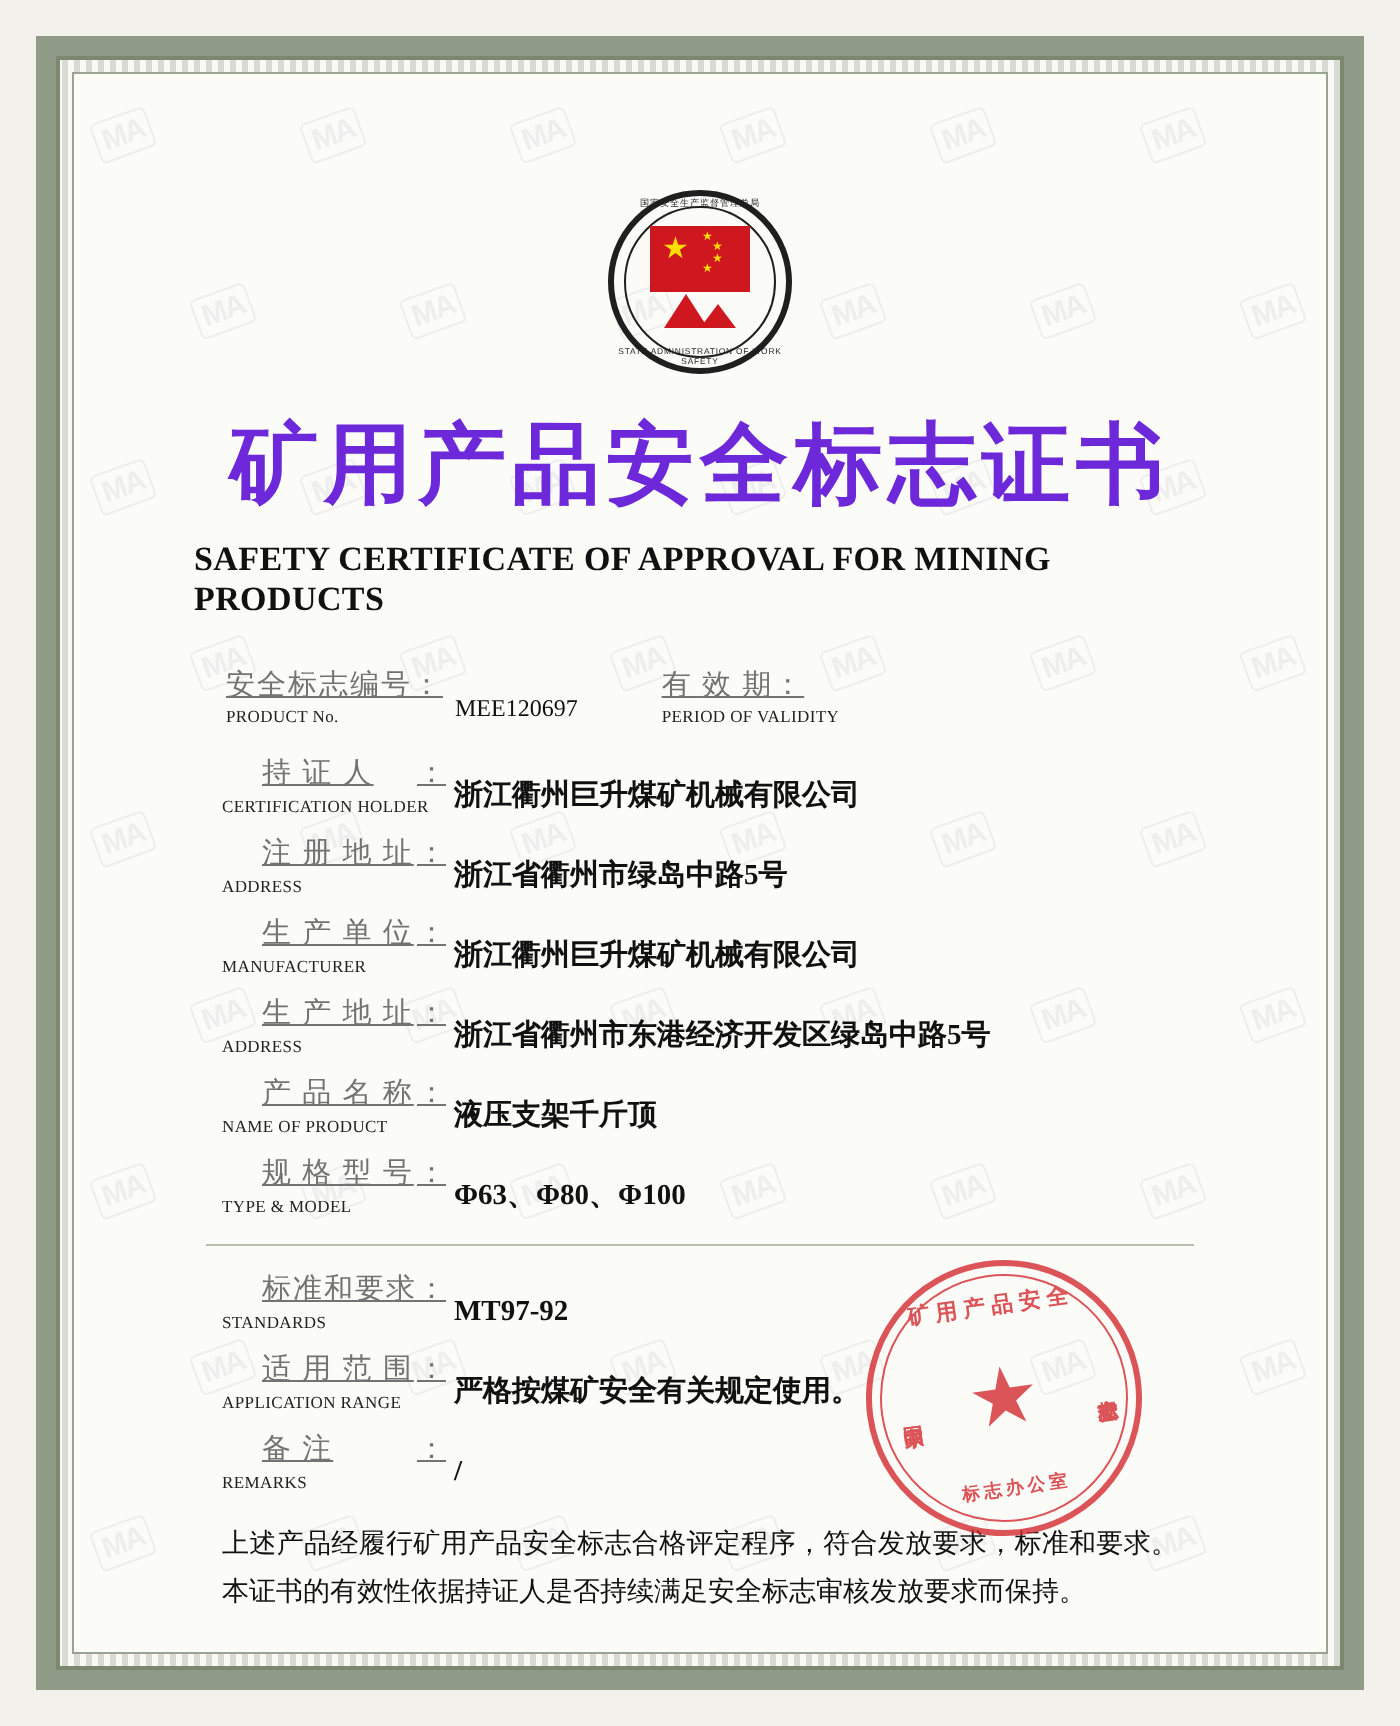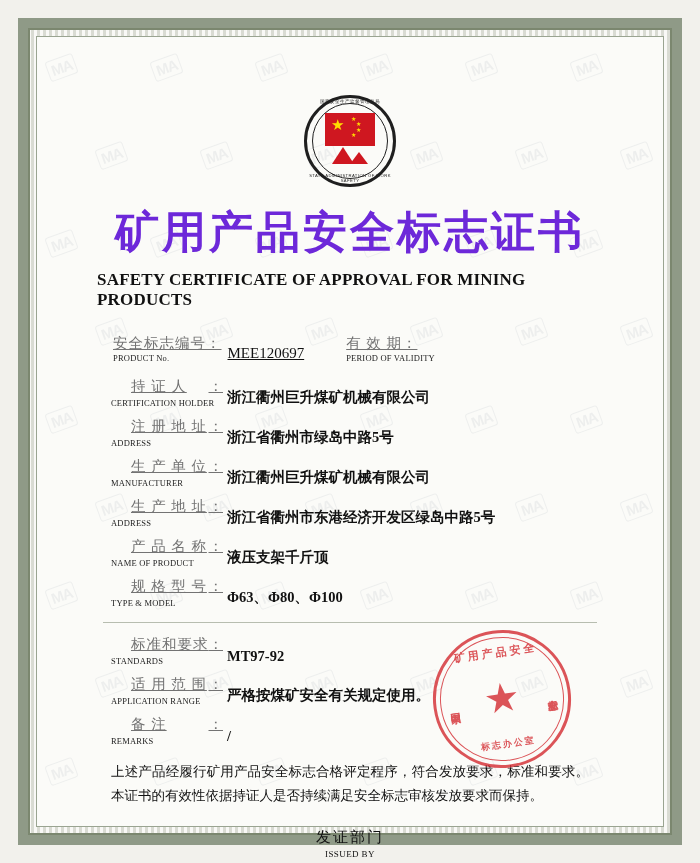--- a/index.html
+++ b/index.html
@@ -194,25 +194,24 @@
     text-decoration: underline;
   }
   .lbl-en {
     font-size: 8.5px;
     color: #222;
     letter-spacing: 0.2px;
     font-family: "Liberation Serif", serif;
     margin-top: 2px;
   }
   .val {
-    font-size: 15px;
+    font-size: 12px;
     color: #111;
     padding-left: 6px;
     padding-bottom: 1px;
-    text-decoration: underline;
   }
   .approval-left { display: flex; align-items: flex-end; }
   .approval-right { display: flex; align-items: flex-end; margin-left: 42px; }
   
   .fields {
     margin-top: 14px;
     padding: 0 14px;
   }
   .field-row {
     display: flex;
@@ -515,24 +514,20 @@
                 <span class="colon">：</span>
               </div>
               <div class="lbl-en">REMARKS</div>
             </div>
             <div class="field-value">/</div>
           </div>
         </div>
 
       <div class="footer-note">上述产品经履行矿用产品安全标志合格评定程序，符合发放要求，标准和要求。本证书的有效性依据持证人是否持续满足安全标志审核发放要求而保持。</div>
 
-      <div class="issued">
-        <div class="cn">发证部门</div>
-        <div class="en">ISSUED BY</div>
-      </div>
 
     </div>
 
     <div class="seal">
       <div class="seal-text-top">矿用产品安全</div>
       <div class="seal-side-l">中国国家</div>
       <div class="seal-side-r">安全标志</div>
       <div class="seal-star">★</div>
       <div class="seal-text-bot">标志办公室</div>
     </div>

